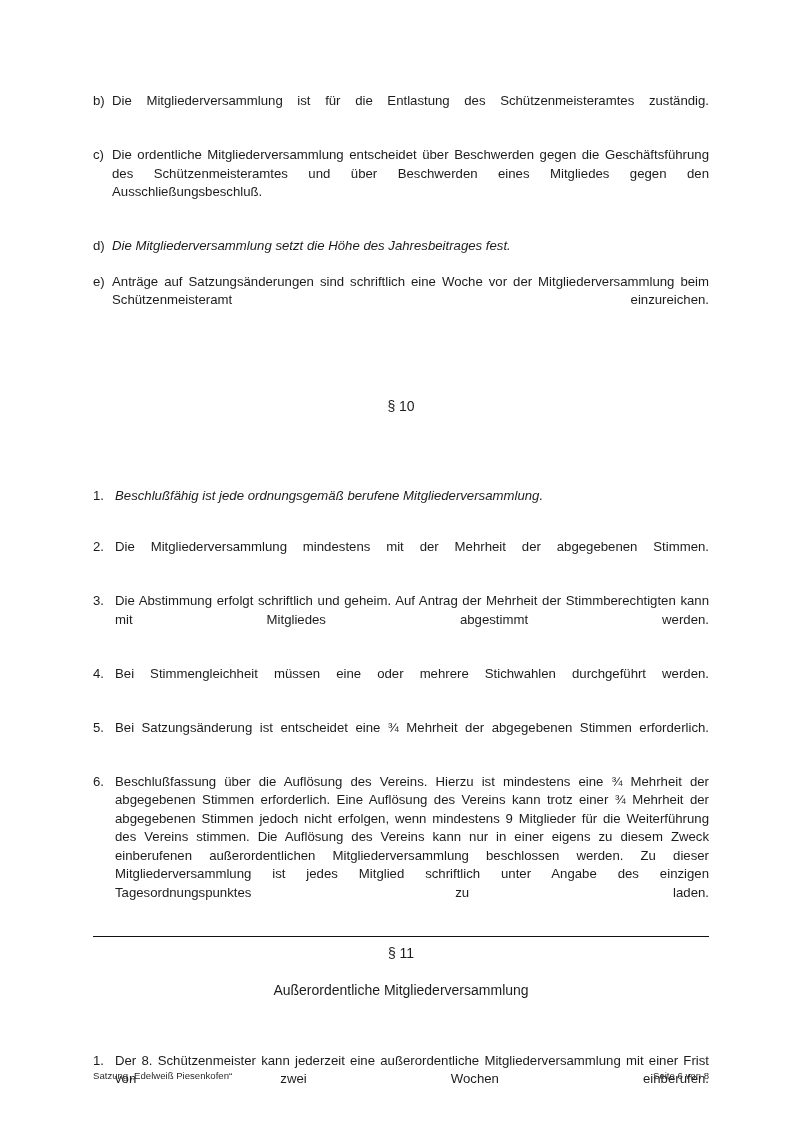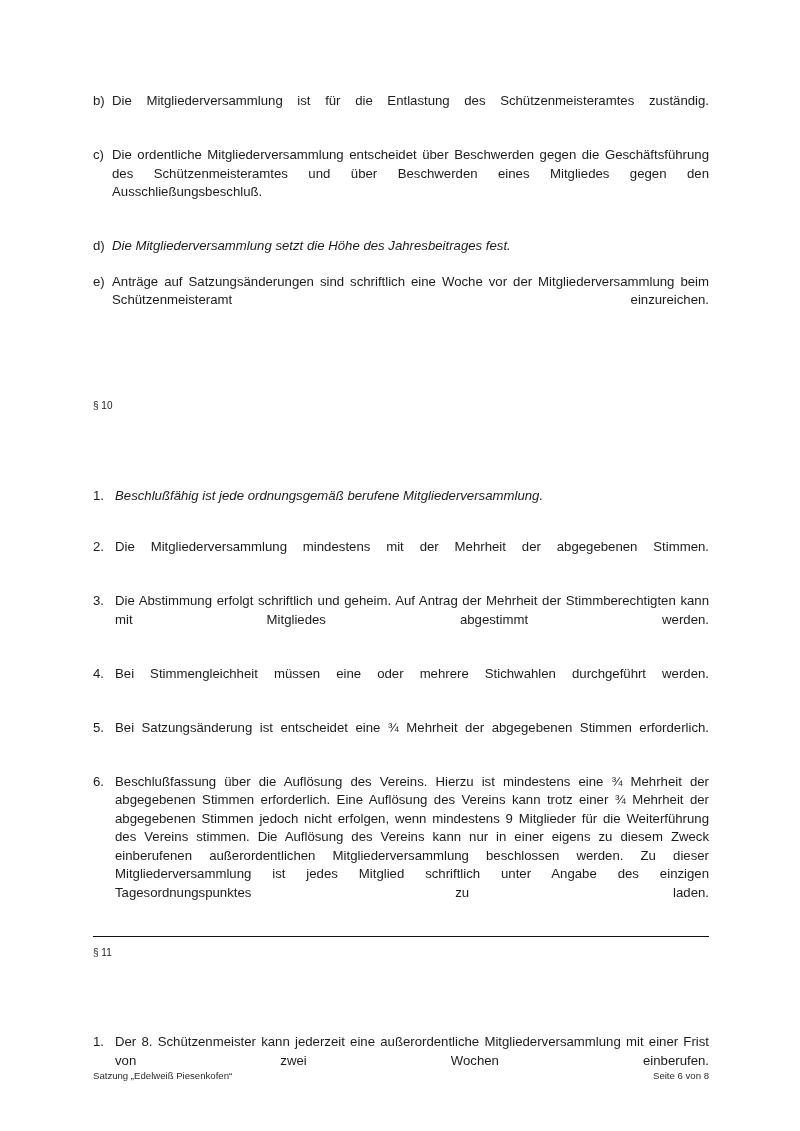--- a/index.html
+++ b/index.html
@@ -57,22 +57,22 @@
     width: 100%;
   }
   .clause-body.nojust {
     text-align: left;
     font-style: italic;
   }
   .clause-body.nojust::after { content: none; }
 
   
   .section-head {
-    text-align: left;
-    font-size: 10px;
+    text-align: center;
+    font-size: 14px;
     line-height: 18.5px;
   }
   .section-num {
     margin: 0;
     padding: 0;
   }
   .section-title {
     margin: 0;
     padding: 0;
   }
@@ -178,20 +178,21 @@
         <span class="clause-body">Beschlußfassung über die Auflösung des Vereins. Hierzu ist mindestens eine ¾ Mehrheit der abgegebenen Stimmen erforderlich. Eine Auflösung des Vereins kann trotz einer ¾ Mehrheit der abgegebenen Stimmen jedoch nicht erfolgen, wenn mindestens 9 Mitglieder für die Weiterführung des Vereins stimmen. Die Auflösung des Vereins kann nur in einer eigens zu diesem Zweck einberufenen außerordentlichen Mitgliederversammlung beschlossen werden. Zu dieser Mitgliederversammlung ist jedes Mitglied schriftlich unter Angabe des einzigen Tagesordnungspunktes zu laden.</span>
       </div>
 
     </div>
 
     <hr class="section-rule">
 
     <div class="section-head">
       <div class="section-num">§ 11</div>
       <div class="spacer-head-gap"></div>
+      <div class="section-title">Außerordentliche Mitgliederversammlung</div>
     </div>
 
     <div class="spacer-xl"></div>
 
     <div>
 
       <div class="clause">
         <span class="clause-marker w-num">1.</span>
         <span class="clause-body">Der 8. Schützenmeister kann jederzeit eine außerordentliche Mitgliederversammlung mit einer Frist von zwei Wochen einberufen.</span>
       </div>

